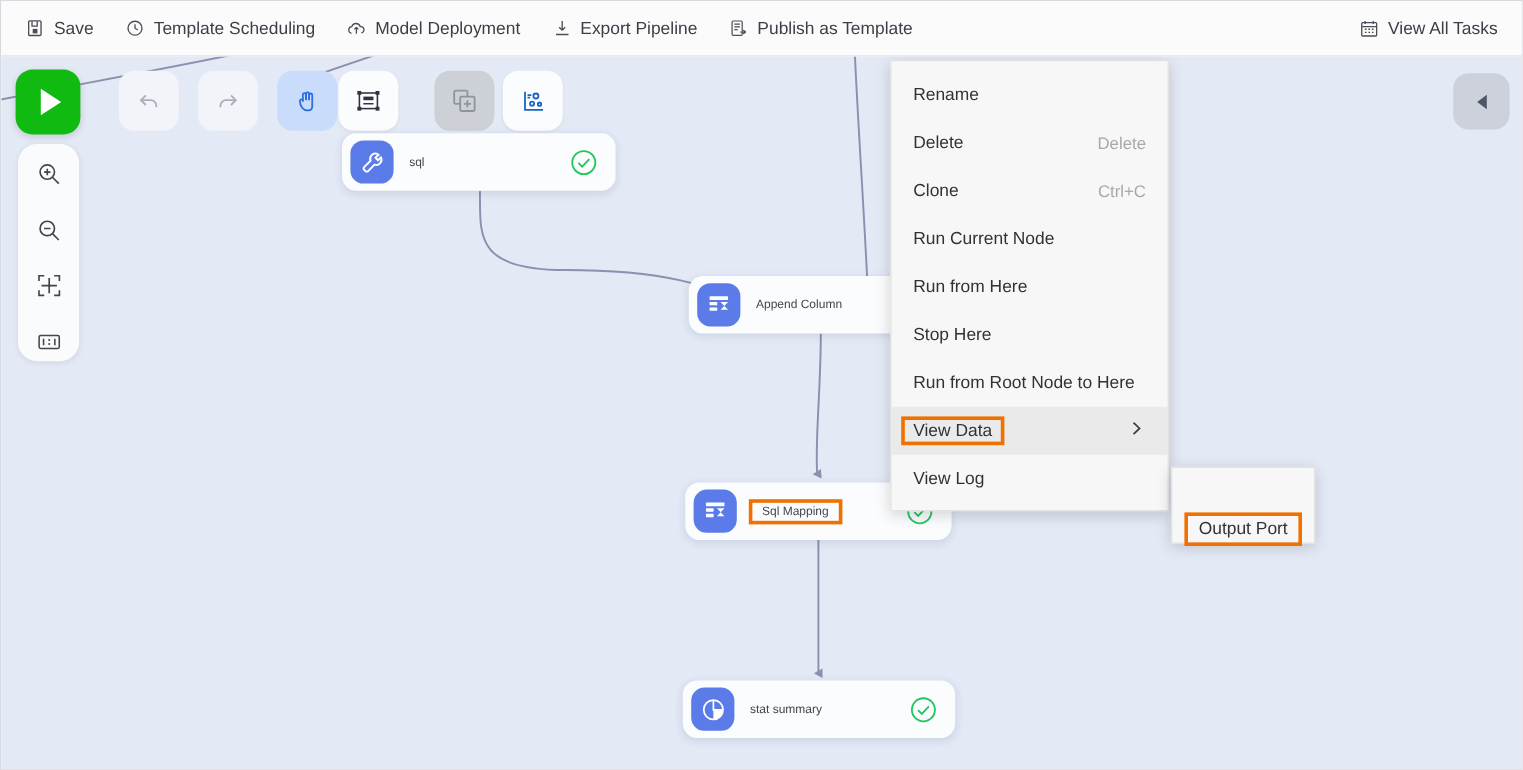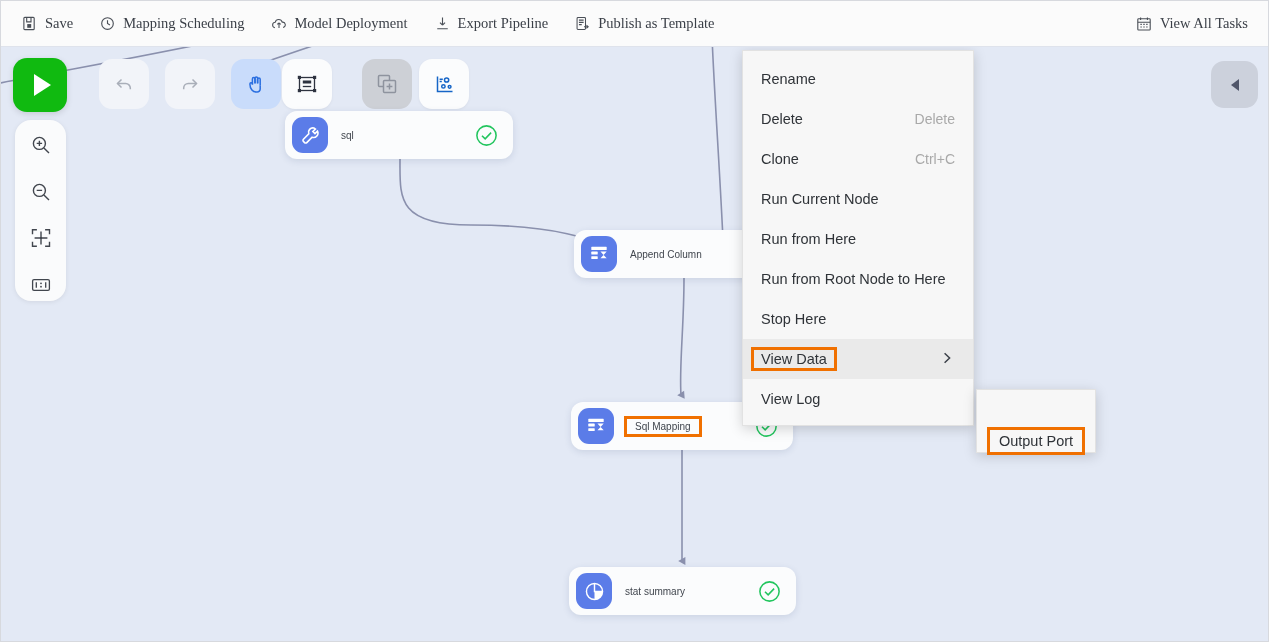--- a/index.html
+++ b/index.html
@@ -16,21 +16,21 @@
     background: #fff;
     overflow: hidden;
   }
 
   
   #topbar {
     position: absolute; left: 0; top: 0;
     width: 1269px; height: 46px;
     background: #fbfbfb;
     border-bottom: 1px solid #dfe3ec;
-    display: flex; align-items: center; font-family: Liberation Serif, serif;
+    display: flex; align-items: center;
   }
   .tb-left { display: flex; align-items: center; padding-left: 20px; gap: 26px; }
   .tb-right { margin-left: auto; padding-right: 22px; display: flex; align-items: flex-end; }
   .tb-item {
     display: flex; align-items: center; gap: 7px;
     font-size: 14.5px; color: #3a3f47; cursor: pointer; white-space: nowrap;
   }
   .tb-item .ic { display: inline-flex; width: 17px; height: 17px; align-items: center; justify-content: center; }
   .tb-item .ic svg { display: block; }
 
@@ -183,21 +183,21 @@
         <span>Save</span>
       </div>
 
       <div class="tb-item">
         <span class="ic">
           <svg width="15" height="15" viewBox="0 0 16 16" fill="none" stroke="#4a4f57" stroke-width="1.2">
             <circle cx="8" cy="8" r="6.2"></circle>
             <path d="M8 4.4V8l2.6 1.6"></path>
           </svg>
         </span>
-        <span>Mapping Scheduling</span>
+        <span>Template Scheduling</span>
       </div>
 
       <div class="tb-item">
         <span class="ic">
           <svg width="16" height="16" viewBox="0 0 18 16" fill="none" stroke="#4a4f57" stroke-width="1.2">
             <path d="M4.4 12.2a3.1 3.1 0 0 1 .3-6.15A4.1 4.1 0 0 1 12.6 6a2.9 2.9 0 0 1 1 5.9"></path>
             <path d="M9 12.6V6.6M9 6.6 7.1 8.5M9 6.6l1.9 1.9"></path>
           </svg>
         </span>
         <span>Model Deployment</span>
@@ -425,24 +425,24 @@
         <span class="ctx-label">Clone</span>
         <span class="short">Ctrl+C</span>
       </div>
       <div class="ctx-row">
         <span class="ctx-label">Run Current Node</span>
       </div>
       <div class="ctx-row">
         <span class="ctx-label">Run from Here</span>
       </div>
       <div class="ctx-row">
+        <span class="ctx-label">Stop Here</span>
+      </div>
+      <div class="ctx-row">
         <span class="ctx-label">Run from Root Node to Here</span>
-      </div>
-      <div class="ctx-row">
-        <span class="ctx-label">Stop Here</span>
       </div>
       <div class="ctx-row hovered">
         <span class="ctx-label boxed">View Data</span>
         <span class="chev">
           <svg width="16" height="16" viewBox="0 0 16 16" fill="none" stroke="#3c4149" stroke-width="1.5">
             <path d="M5.6 3.2 10.6 8l-5 4.8"></path>
           </svg>
         </span>
       </div>
       <div class="ctx-row">

